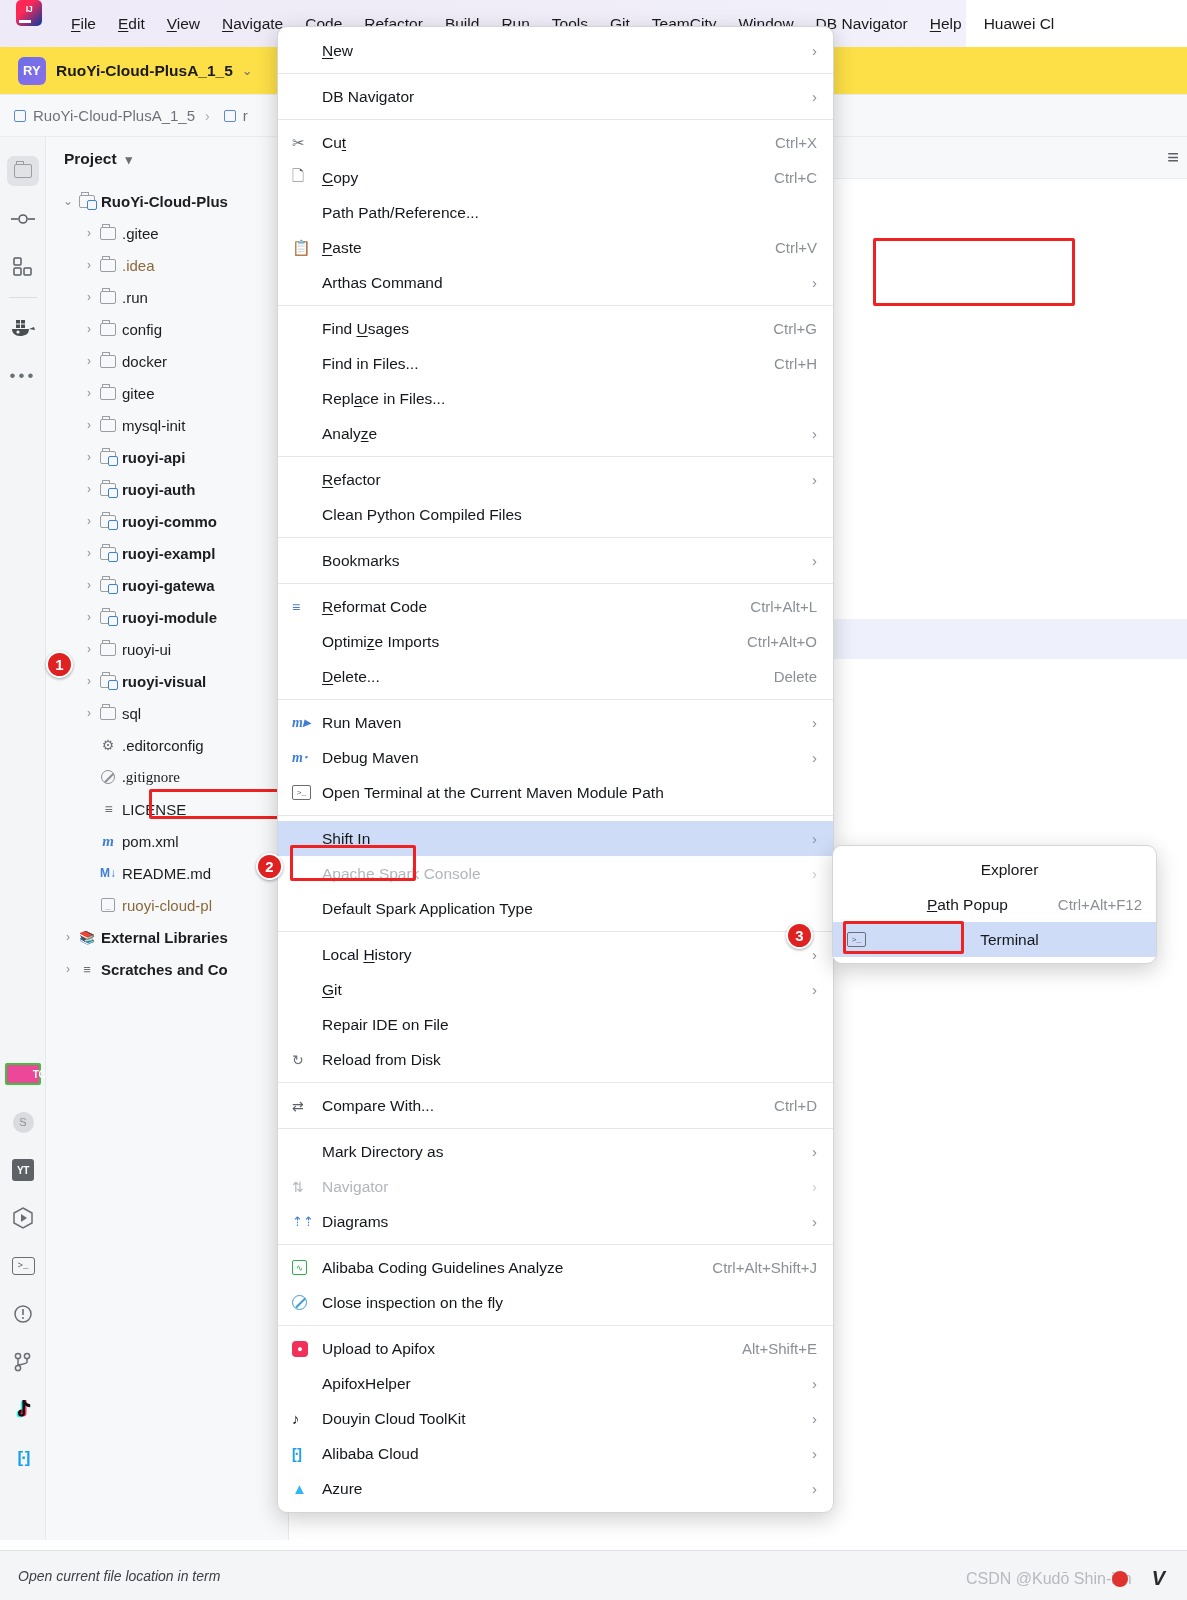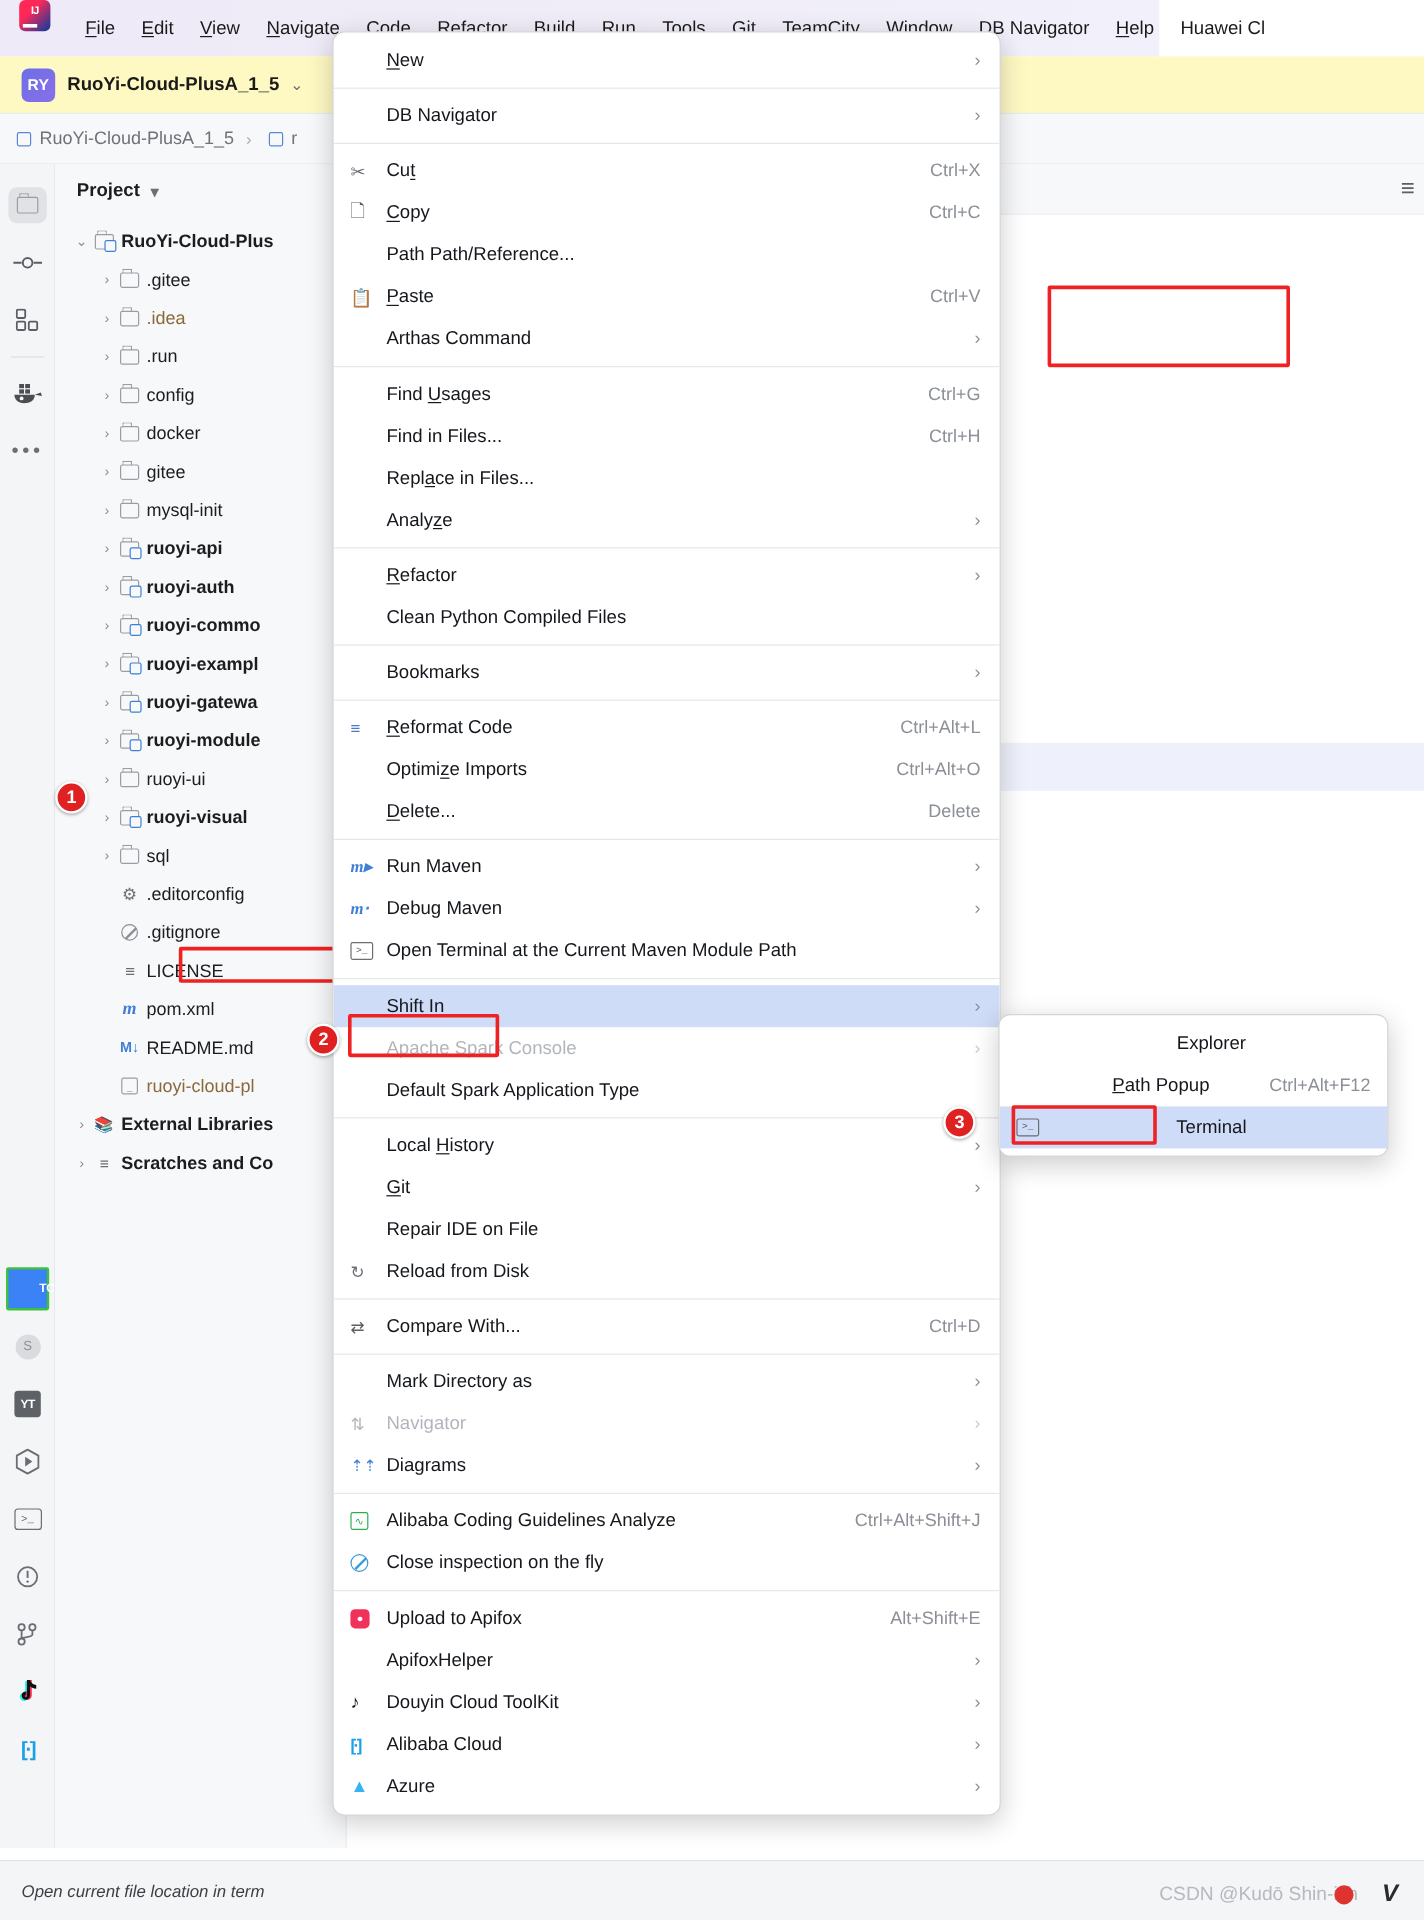--- a/index.html
+++ b/index.html
@@ -34,21 +34,21 @@
   }
   .menu-item {
     font-size: 15.5px; color: #1a1a1a; padding: 4px 11px; white-space: nowrap;
     cursor: default; line-height: 20px;
   }
   .menu-item u { text-decoration: underline; text-underline-offset: 2px; }
 
   
   .toolbar {
     position: absolute; left: 0; top: 47px; width: 1187px; height: 48px;
-    background: #fef9c3; border-bottom: 1px solid #ebecf0;
+    background: #fde047; border-bottom: 1px solid #ebecf0;
     display: flex; align-items: center;
   }
   .proj-badge {
     margin-left: 18px; width: 28px; height: 28px; border-radius: 6px;
     background: linear-gradient(135deg,#6b6fe8,#8a6fe8);
     color: #fff; font-size: 13px; font-weight: 600;
     display: flex; align-items: center; justify-content: center;
     letter-spacing: .3px;
   }
   .proj-name {
@@ -80,21 +80,21 @@
   .rail-ico {
     width: 46px; height: 48px; display: flex; align-items: center; justify-content: center;
     color: #5a5d63;
   }
   .rail-ico.sel .box {
     background: #e0e2e6; border-radius: 7px; width: 32px; height: 30px;
     display: flex; align-items: center; justify-content: center;
   }
   .rail-div { width: 28px; height: 1px; background: #dcdee2; margin: 6px auto; }
   .tc-ico {
-    width: 22px; height: 36px; background: #3b82f6; color: #fff;
+    width: 22px; height: 22px; background: #ec4899; color: #fff;
     font-size: 10px; font-weight: 700; display:flex; align-items:center; justify-content:center;
     border: 2px solid #3ec13e; border-radius: 2px; letter-spacing: -0.4px; padding-left: 32px;
   }
   .yt-ico {
     width: 22px; height: 22px; background: #5e6166; color: #fff;
     font-size: 10px; font-weight: 700; display:flex; align-items:center; justify-content:center;
     border-radius: 3px; letter-spacing: -0.4px;
   }
   .s-ico {
     width: 21px; height: 21px; border-radius: 50%; background: #d9dbdf; color:#8d9096;
@@ -558,21 +558,21 @@
           </span>
           <span class="lbl">sql</span>
         </div>
         <div class="trow" style="padding-left: 35px;">
           <span class="arr none"></span>
           <span class="ficon">
             <span class="gear-ic">⚙</span>
           </span>
           <span class="lbl">.editorconfig</span>
         </div>
-        <div class="trow" style="padding-left: 35px;">
+        <div class="trow" style="padding-left: 35px; font-family: Liberation Serif, serif;">
           <span class="arr none"></span>
           <span class="ficon">
             <span class="ban-ic"></span>
           </span>
           <span class="lbl">.gitignore</span>
         </div>
         <div class="trow" style="padding-left: 35px;">
           <span class="arr none"></span>
           <span class="ficon">
             <span class="lic-ic">≡</span>

